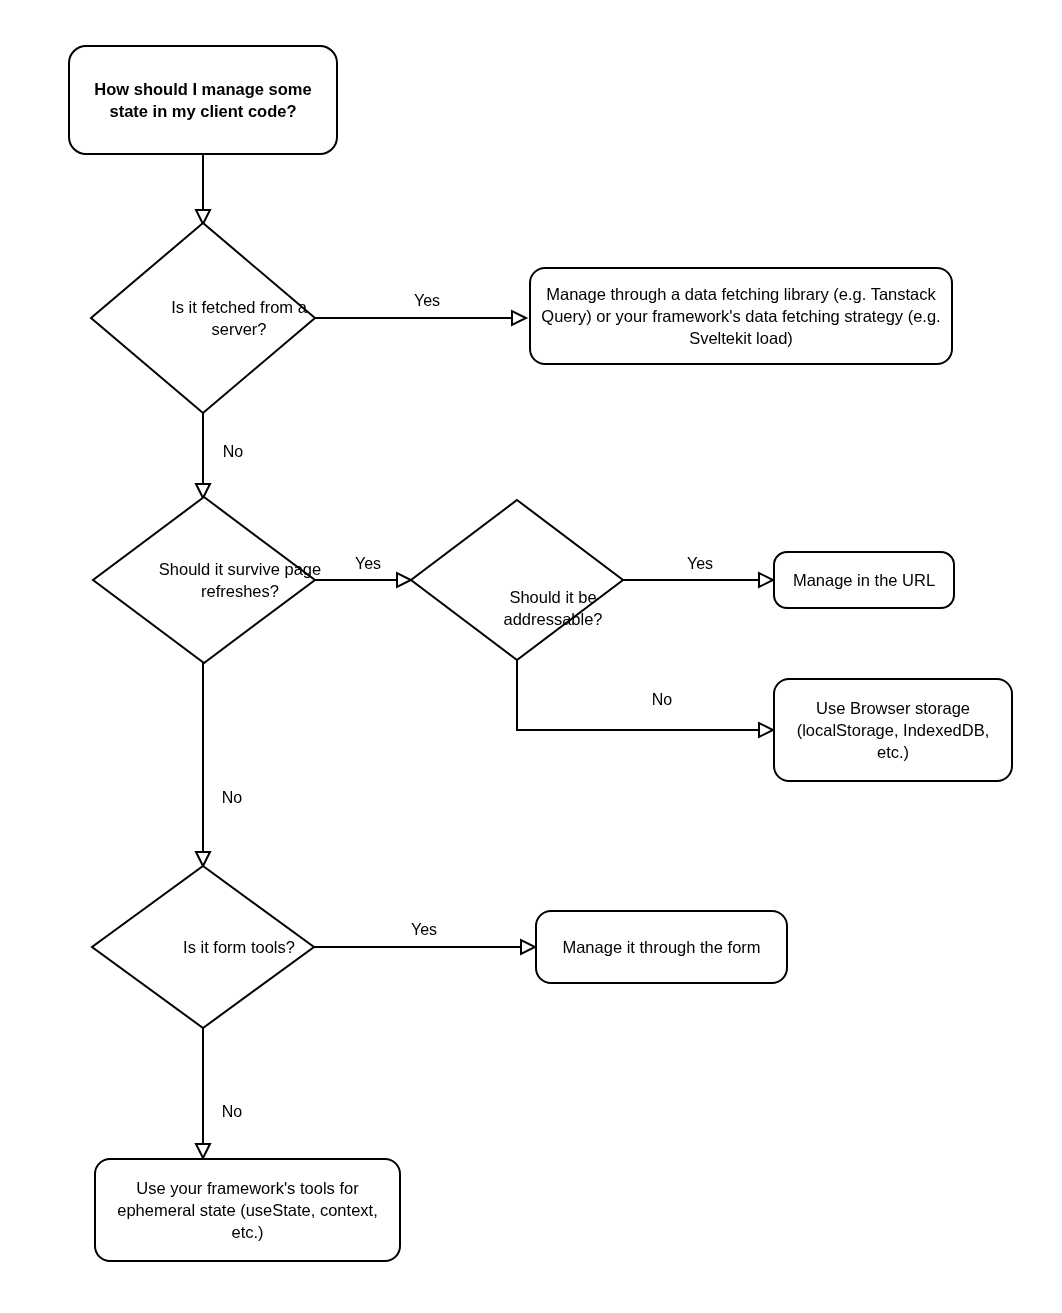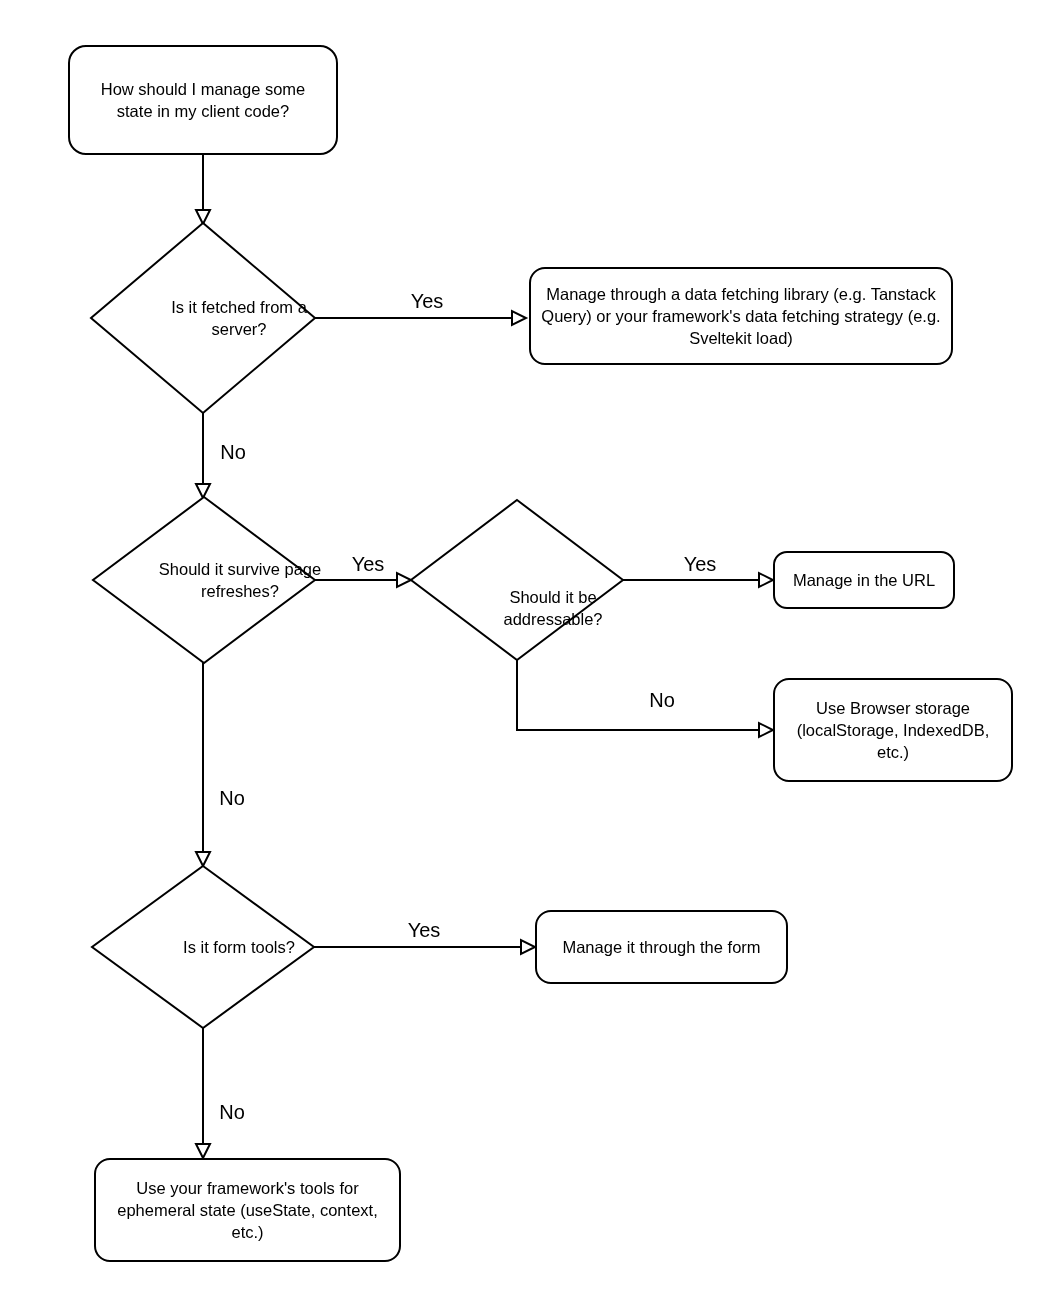--- a/index.html
+++ b/index.html
@@ -42,21 +42,21 @@
     align-items: center;
     justify-content: center;
     text-align: center;
     font-size: 16.5px;
     line-height: 22px;
     margin-left: 36px;
   }
   .elabel {
     position: absolute;
     transform: translate(-50%, -50%);
-    font-size: 20px;
+    font-size: 16px;
     line-height: 18px;
     white-space: nowrap;
   }
 </style>
 </head>
 <body>
 
 <div class="canvas">
 
   <svg class="wires" viewBox="0 0 1062 1313" xmlns="http://www.w3.org/2000/svg">
@@ -84,21 +84,21 @@
       <polygon points="521,940 521,954 535,947"></polygon>
       <polygon points="196,1144 210,1144 203,1158"></polygon>
 
       <polygon points="203,223 315,318 203,413 91,318"></polygon>
       <polygon points="204,497 315,580 204,663 93,580"></polygon>
       <polygon points="517,500 623,580 517,660 411,580"></polygon>
       <polygon points="203,866 314,947 203,1028 92,947"></polygon>
     </g>
   </svg>
 
-  <div class="node" style="left:68px; top:45px; width:270px; height:110px; border-radius:18px; padding:0 18px;">
+  <div class="node" style="left:68px; top:45px; width:270px; height:110px; border-radius:18px; padding:0 18px;font-weight:bold;">
     <span>How should I manage some state in my client code?</span>
   </div>
 
   <div class="node" style="left:529px; top:267px; width:424px; height:98px; border-radius:16px; padding:0 1px;">
     <span>Manage through a data fetching library (e.g. Tanstack Query) or your framework's data fetching strategy (e.g. Sveltekit load)</span>
   </div>
 
   <div class="node" style="left:773px; top:551px; width:182px; height:58px; border-radius:14px; padding:0 8px;">
     <span>Manage in the URL</span>
   </div>

